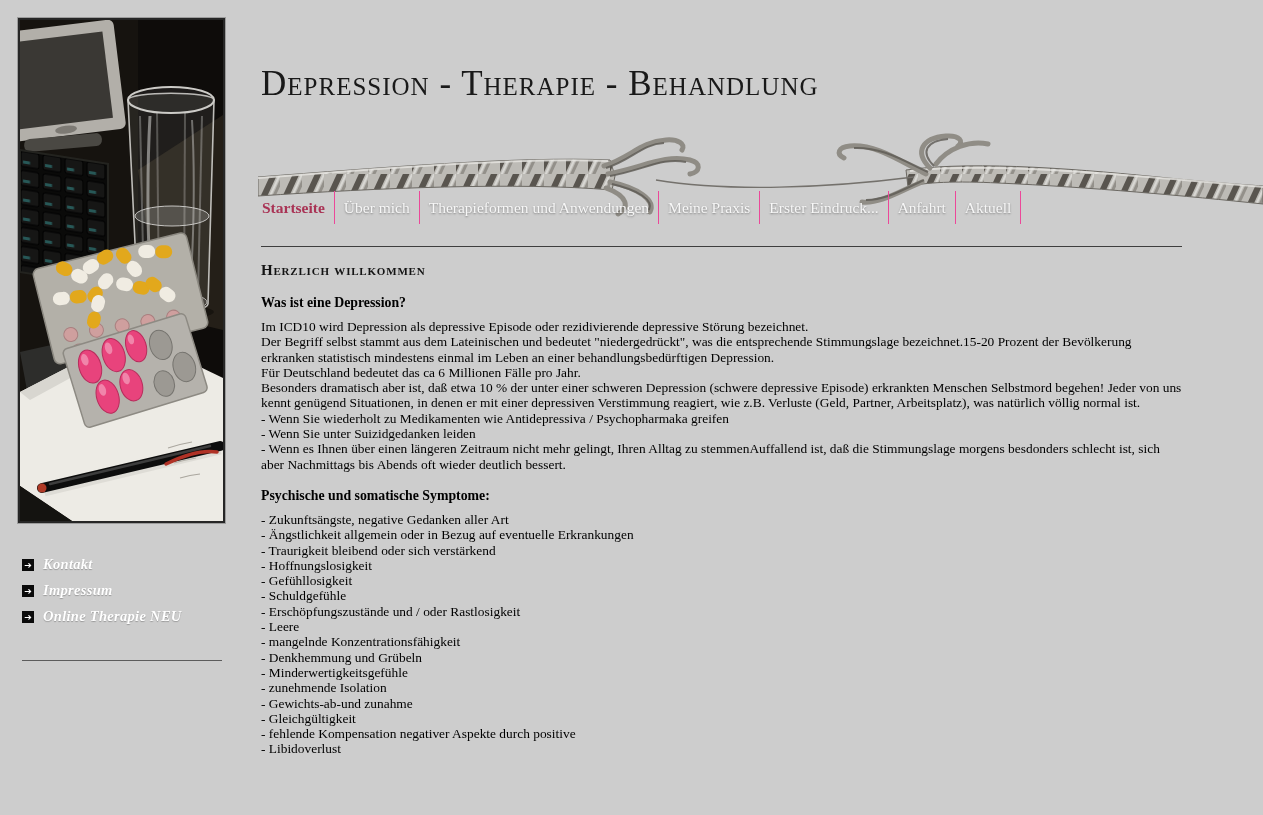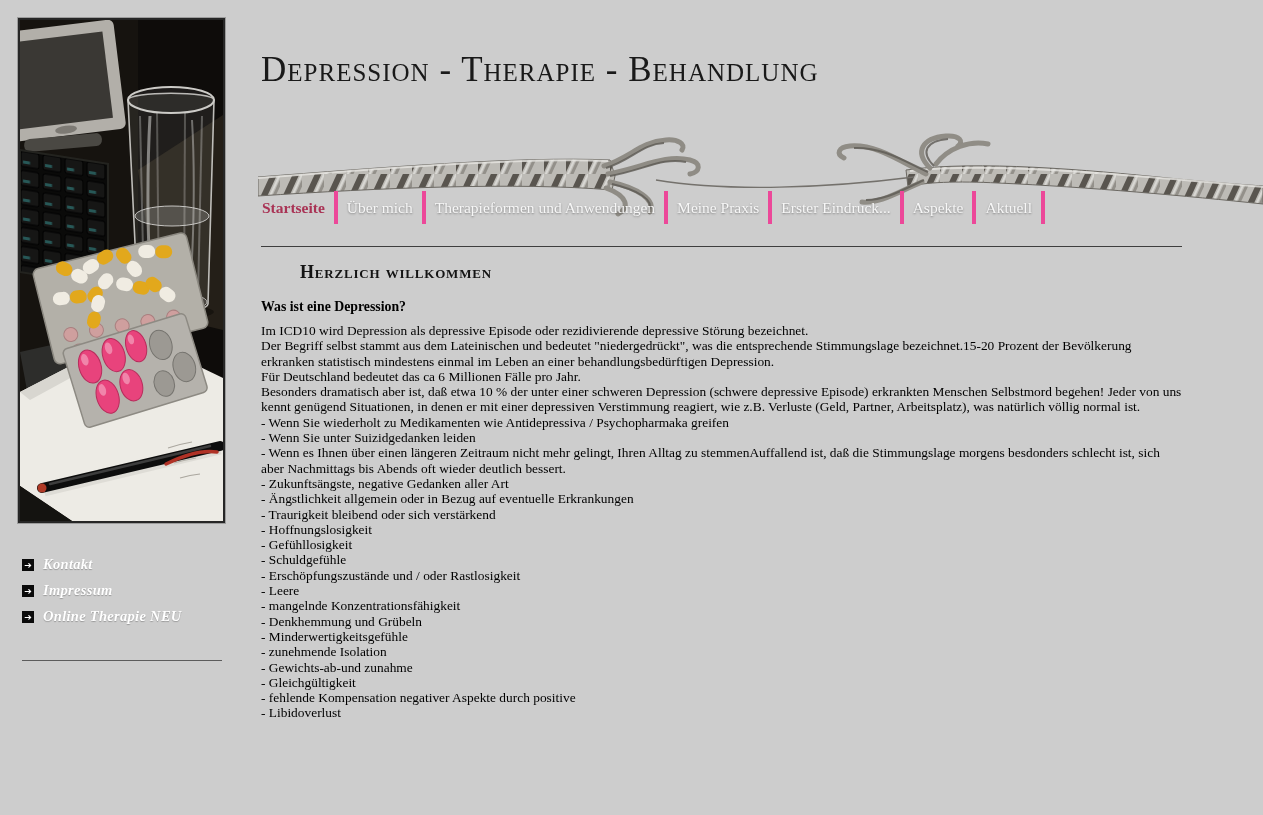--- a/index.html
+++ b/index.html
@@ -39,64 +39,64 @@
     font-size:14.5px; letter-spacing:.3px;
     text-shadow:0 1px 1px rgba(0,0,0,.25);
   }
   .side-rule {
     position:absolute; left:22px; top:660px; width:200px; height:0;
     border-top:1px solid #5c5c5c;
   }
 
   
   .site-title {
-    position:absolute; left:261px; top:50px;
+    position:absolute; left:261px; top:64px;
     font-size:35px; font-weight:normal;
     font-variant:small-caps; letter-spacing:1px;
     color:#191919;
   }
 
   
   .rope-banner {
     position:absolute; left:258px; top:130px;
     width:1005px; height:95px; pointer-events:none;
   }
   .rope-banner svg { display:block; width:100%; height:100%; }
 
   
   .tabs {
     position:absolute; left:258px; top:191px;
     display:inline-flex; align-items:center; height:33px;
   }
   .tab {
     display:flex; align-items:center; height:33px;
     padding:0 9px;
-    border-right:4px solid #ec4899;
+    border-right:1px solid #ec4899;
     font-size:15.5px; color:#f7f7f7;
     text-shadow:0 1px 2px rgba(40,40,40,.45);
     cursor:pointer; white-space:nowrap; text-decoration:none;
   }
   .tab:first-child { padding-left:4px; }
   .tab.active {
     color:#a93355; font-weight:bold; text-shadow:none;
   }
 
   
   .content {
     position:absolute; left:261px; top:240px; width:921px;
   }
   .page-heading {
     font-size:25px; font-weight:normal;
     font-variant:small-caps; letter-spacing:.5px; color:#1c1c1c;
   }
   .heading-rule { border:none; border-top:1px solid #3e3e3e; margin-top:6px; }
   .welcome {
     margin-top:15px;
-    font-size:18px; font-weight:bold;
-    font-variant:small-caps; letter-spacing:.8px; color:#141414;margin-left:39px;
+    font-size:15px; font-weight:bold;
+    font-variant:small-caps; letter-spacing:.8px; color:#141414;
   }
   .q  { margin:16px 0 8px; font-size:13.8px; font-weight:bold; color:#000; }
   .para {
     margin:0; font-size:13.4px; line-height:15.3px;
     white-space:pre-line; color:#000000;
   }
 </style>
 </head>
 <body>
 
@@ -303,38 +303,39 @@
     </g>
   </svg>
 </div>
 
 <nav class="tabs">
   <a class="tab active">Startseite</a>
   <a class="tab">Über mich</a>
   <a class="tab">Therapieformen und Anwendungen</a>
   <a class="tab">Meine Praxis</a>
   <a class="tab">Erster Eindruck...</a>
-  <a class="tab">Aspekte</a>
+  <a class="tab">Anfahrt</a>
   <a class="tab">Aktuell</a>
 </nav>
 
 <main class="content">
   <hr class="heading-rule">
   <h3 class="welcome">Herzlich willkommen</h3>
 
   <p class="q">Was ist eine Depression?</p>
   <p class="para">Im ICD10 wird Depression als depressive Episode oder rezidivierende depressive Störung bezeichnet.
 Der Begriff selbst stammt aus dem Lateinischen und bedeutet "niedergedrückt", was die entsprechende Stimmungslage bezeichnet.15-20 Prozent der Bevölkerung erkranken statistisch mindestens einmal im Leben an einer behandlungsbedürftigen Depression.
 Für Deutschland bedeutet das ca 6 Millionen Fälle pro Jahr.
 Besonders dramatisch aber ist, daß etwa 10 % der unter einer schweren Depression (schwere depressive Episode) erkrankten Menschen Selbstmord begehen! Jeder von uns kennt genügend Situationen, in denen er mit einer depressiven Verstimmung reagiert, wie z.B. Verluste (Geld, Partner, Arbeitsplatz), was natürlich völlig normal ist.</p>
 
   <p class="para">- Wenn Sie wiederholt zu Medikamenten wie Antidepressiva / Psychopharmaka greifen
 - Wenn Sie unter Suizidgedanken leiden
 - Wenn es Ihnen über einen längeren Zeitraum nicht mehr gelingt, Ihren Alltag zu stemmenAuffallend ist, daß die Stimmungslage morgens besdonders schlecht ist, sich aber Nachmittags bis Abends oft wieder deutlich bessert.</p>
 
+  <p class="q">Psychische und somatische Symptome:</p>
   <p class="para">- Zukunftsängste, negative Gedanken aller Art
 - Ängstlichkeit allgemein oder in Bezug auf eventuelle Erkrankungen
 - Traurigkeit bleibend oder sich verstärkend
 - Hoffnungslosigkeit
 - Gefühllosigkeit
 - Schuldgefühle
 - Erschöpfungszustände und / oder Rastlosigkeit
 - Leere
 - mangelnde Konzentrationsfähigkeit
 - Denkhemmung und Grübeln

